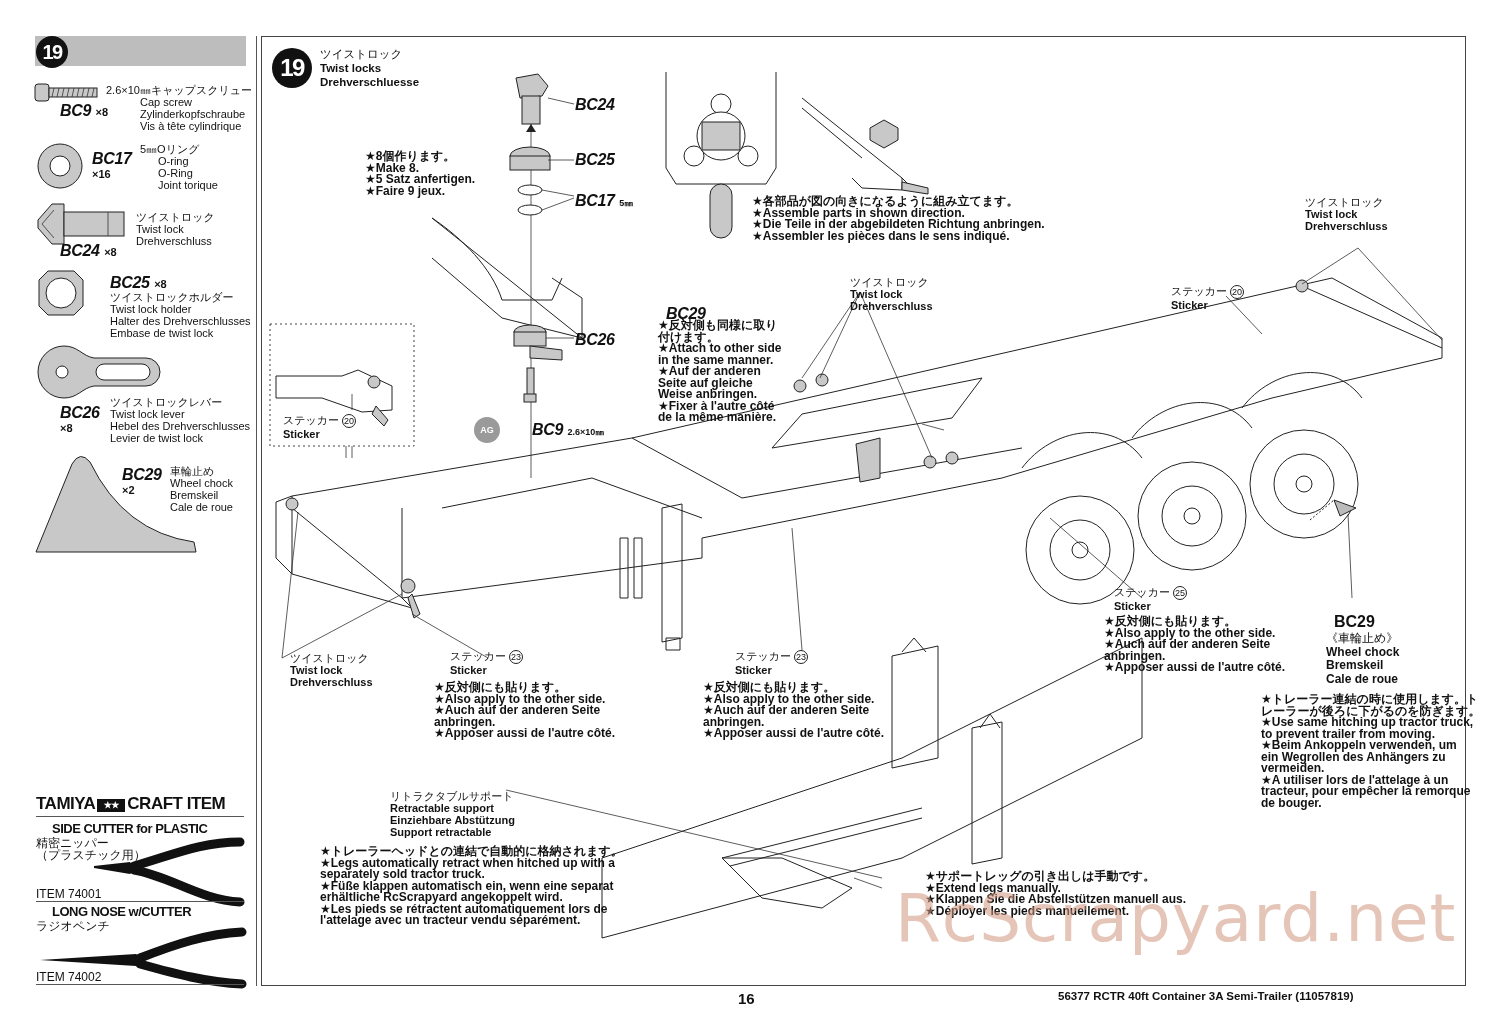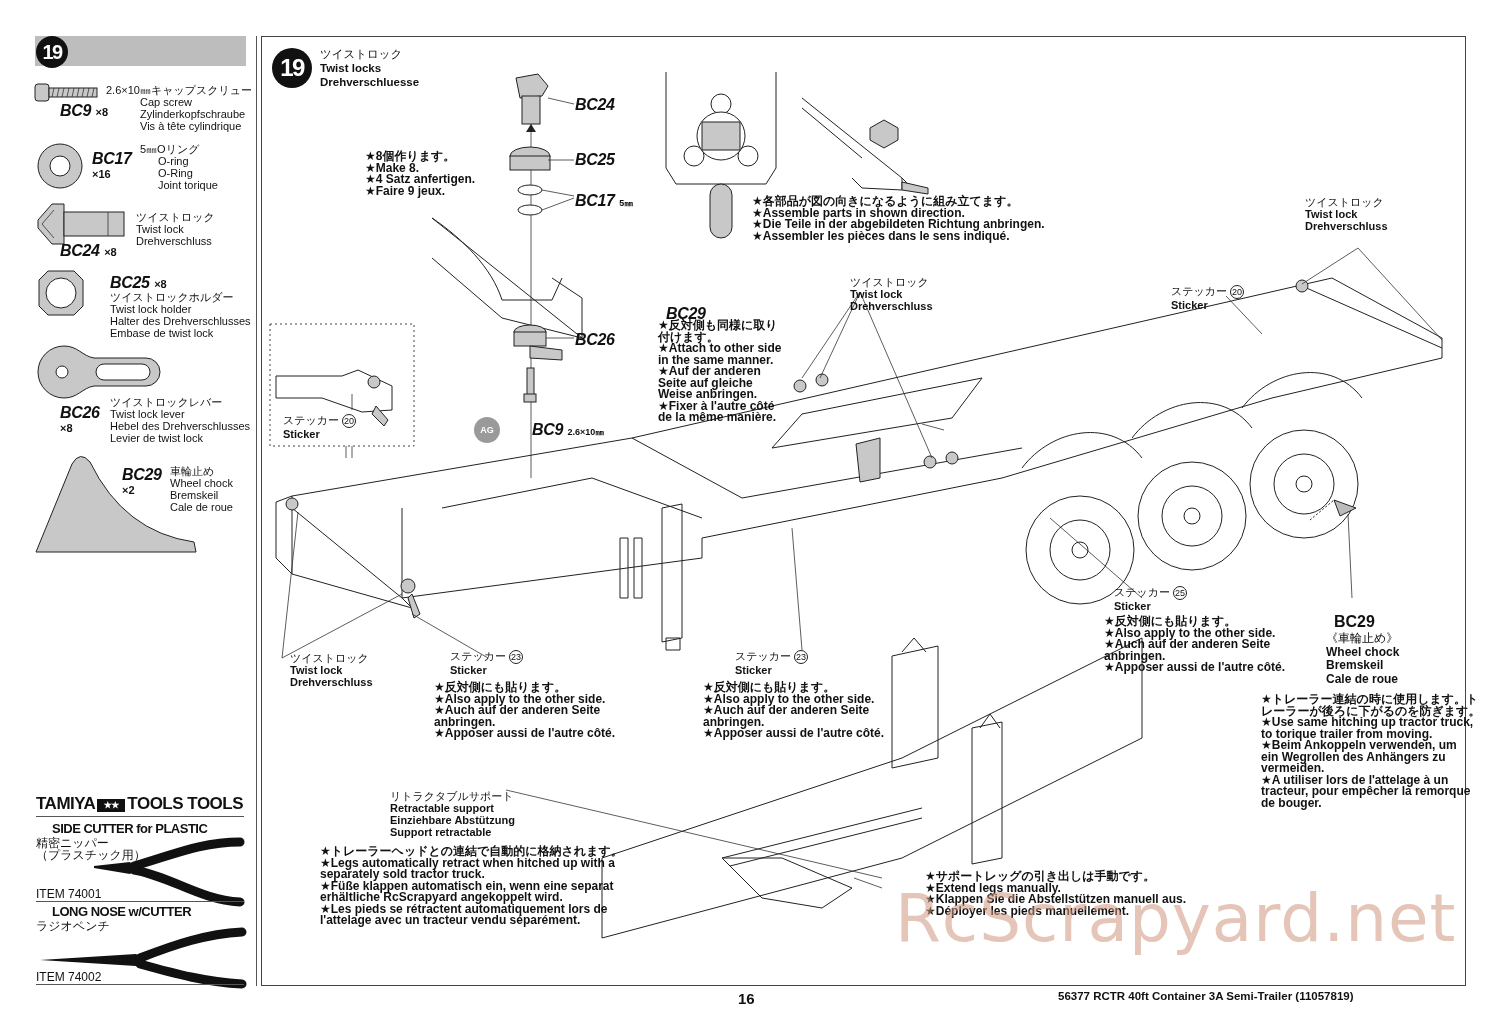--- a/index.html
+++ b/index.html
@@ -126,21 +126,21 @@
 <div class="abs pn" style="left:122px;top:466px">BC29</div>
 <div class="abs qty" style="left:122px;top:484px">×2</div>
 <div class="abs lines t11" style="left:170px;top:465px">
   <div>車輪止め</div>
   <div>Wheel chock</div>
   <div>Bremskeil</div>
   <div>Cale de roue</div>
 </div>
 
 <div class="abs tools-title" style="left:36px;top:794px">
-  <span>TAMIYA</span><span style="display:inline-block;width:28px;height:13px;background:#111;color:#fff;font-size:9px;line-height:13px;text-align:center;margin:0 2px;vertical-align:1px">★★</span><span>TOOLS TOOLS</span>
+  <span>TAMIYA</span><span style="display:inline-block;width:28px;height:13px;background:#111;color:#fff;font-size:9px;line-height:13px;text-align:center;margin:0 2px;vertical-align:1px">★★</span><span>CRAFT ITEM</span>
 </div>
 <div class="abs hr" style="left:36px;top:816px;width:208px"></div>
 <div class="abs tool-name" style="left:36px;top:821px">SIDE CUTTER for PLASTIC</div>
 <div class="abs t10 lines" style="left:36px;top:838px">
     <div>精密ニッパー</div>
     <div>（プラスチック用）</div>
   </div>
 <svg class="abs" style="left:90px;top:836px" width="160" height="72">
   <path d="M4 30 L40 26 L46 34 L40 38 L4 32 Z" fill="#111"></path>
   <path d="M44 30 C 80 20 110 6 150 6" stroke="#111" stroke-width="9" fill="none" stroke-linecap="round"></path>
@@ -286,21 +286,21 @@
 <div class="abs pn" style="left:575px;top:96px">BC24</div>
 <div class="abs pn" style="left:575px;top:151px">BC25</div>
 <div class="abs" style="left:575px;top:192px"><span class="pn">BC17</span> <span style="font-size:9px;font-weight:bold">5㎜</span></div>
 <div class="abs pn" style="left:575px;top:331px">BC26</div>
 <div class="abs ag-badge" style="left:474px;top:417px">AG</div>
 <div class="abs" style="left:532px;top:421px"><span class="pn">BC9</span> <span style="font-size:9px;font-weight:bold">2.6×10㎜</span></div>
 
 <div class="abs lines t10 b" style="left:365px;top:151px">
   <div>★8個作ります。</div>
     <div>★Make 8.</div>
-    <div>★4 Satz anfertigen.</div>
+    <div>★5 Satz anfertigen.</div>
     <div>★Faire 9 jeux.</div>
 </div>
 
 <div class="abs lines t10 b" style="left:752px;top:196px">
   <div>★各部品が図の向きになるように組み立てます。</div>
     <div>★Assemble parts in shown direction.</div>
     <div>★Die Teile in der abgebildeten Richtung anbringen.</div>
     <div>★Assembler les pièces dans le sens indiqué.</div>
 </div>
 
@@ -387,21 +387,21 @@
 <div class="abs lines" style="left:1326px;top:632px;font-size:12px;line-height:13.5px">
   <div>《車輪止め》</div>
     <div class="b">Wheel chock</div>
     <div class="b">Bremskeil</div>
     <div class="b">Cale de roue</div>
 </div>
 <div class="abs lines t10 b" style="left:1261px;top:694px;width:190px">
   <div>★トレーラー連結の時に使用します。ト</div>
     <div>レーラーが後ろに下がるのを防ぎます。</div>
     <div>★Use same hitching up tractor truck,</div>
-    <div>to torique trailer from moving.</div>
+    <div>to prevent trailer from moving.</div>
     <div>★Beim Ankoppeln verwenden, um</div>
     <div>ein Wegrollen des Anhängers zu</div>
     <div>vermeiden.</div>
     <div>★A utiliser lors de l'attelage à un</div>
     <div>tracteur, pour empêcher la remorque</div>
     <div>de bouger.</div>
 </div>
 
 <div class="abs lines t11" style="left:390px;top:790px">
   <div>リトラクタブルサポート</div>

